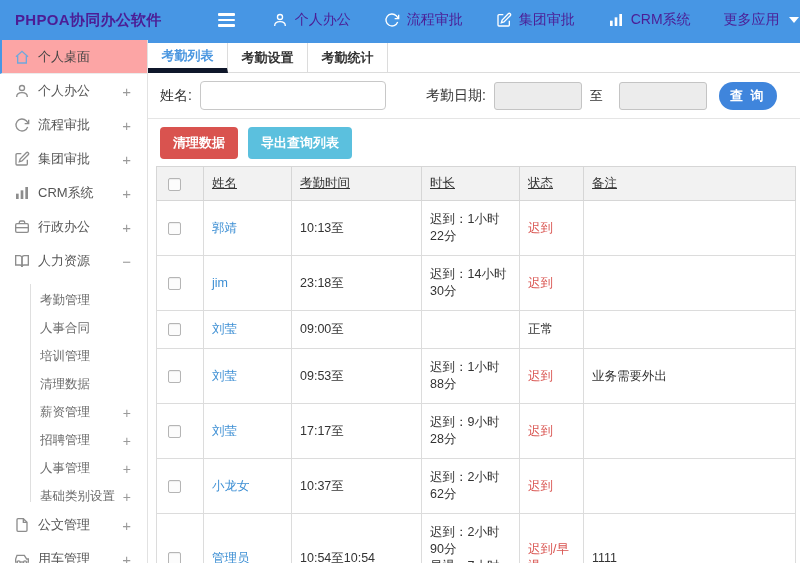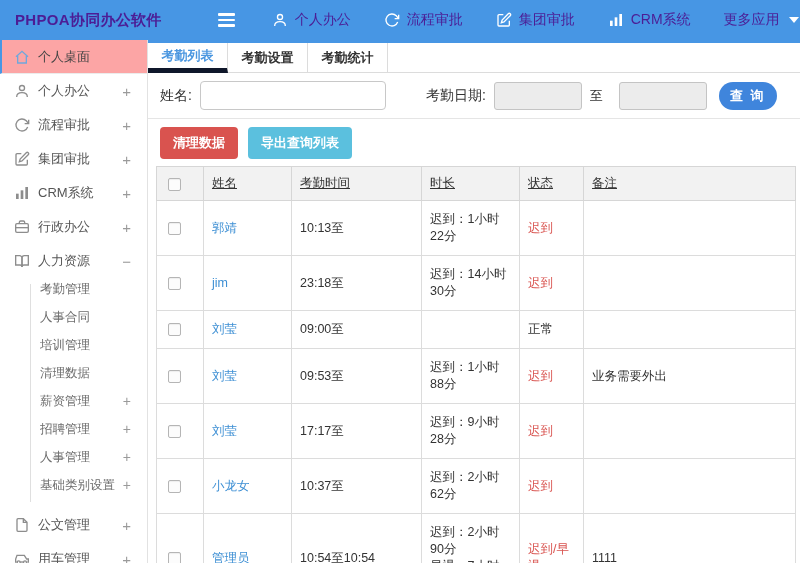--- a/index.html
+++ b/index.html
@@ -22,21 +22,21 @@
   
   .sidebar { flex:0 0 148px; width:148px; background:#fff; border-right:1px solid #e2e2e2; overflow:hidden; }
   .side-item { height:34px; display:flex; align-items:center; padding:0 16px 0 14px; cursor:pointer; }
   .side-item .sicon { color:#8d8d8d; margin-right:8px; display:flex; }
   .side-item .slbl { flex:1; font-size:13px; color:#555; white-space:nowrap; }
   .side-item .stog { color:#9a9a9a; font-size:15px; font-weight:normal; }
   .side-item.active { background:#fca5a5; border-left:2px solid #4796e4; padding-left:12px; border-bottom:1px solid #ececec; }
   .side-item.active .slbl { color:#444; }
   .submenu { position:relative; padding:3px 0; }
   .submenu:before { content:""; position:absolute; left:30px; top:6px; bottom:6px; width:1px; background:#dfdfdf; }
-  .sub-item { height:28px; display:flex; align-items:flex-start; padding:0 16px 0 40px; cursor:pointer; }
+  .sub-item { height:28px; display:flex; align-items:flex-end; padding:0 16px 0 40px; cursor:pointer; }
   .sub-item .slbl { flex:1; font-size:12.5px; color:#6d6d6d; white-space:nowrap; }
   .sub-item .stog { color:#9a9a9a; font-size:14px; }
 
   
   .main { flex:1; min-width:0; border-top:3px solid #4796e4; display:flex; flex-direction:column; background:#fff; }
 
   .tabbar { display:flex; height:30px; border-bottom:1px solid #dcdcdc; }
   .tab { width:80px; display:flex; align-items:center; justify-content:center; font-size:13px; font-weight:bold; color:#333; border-right:1px solid #dcdcdc; cursor:pointer; background:#fff; }
   .tab.active { color:#4b97e0; border-bottom:5px solid #0f172a; margin-bottom:-1px; }
 

